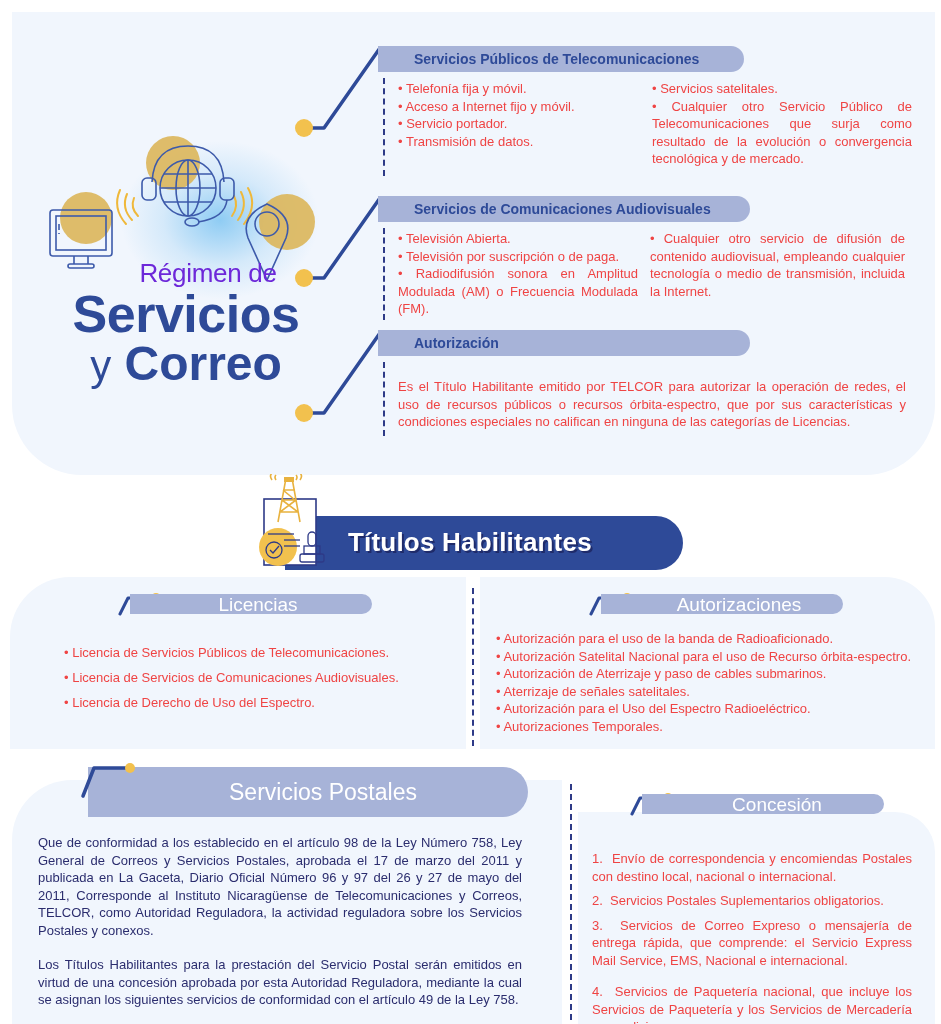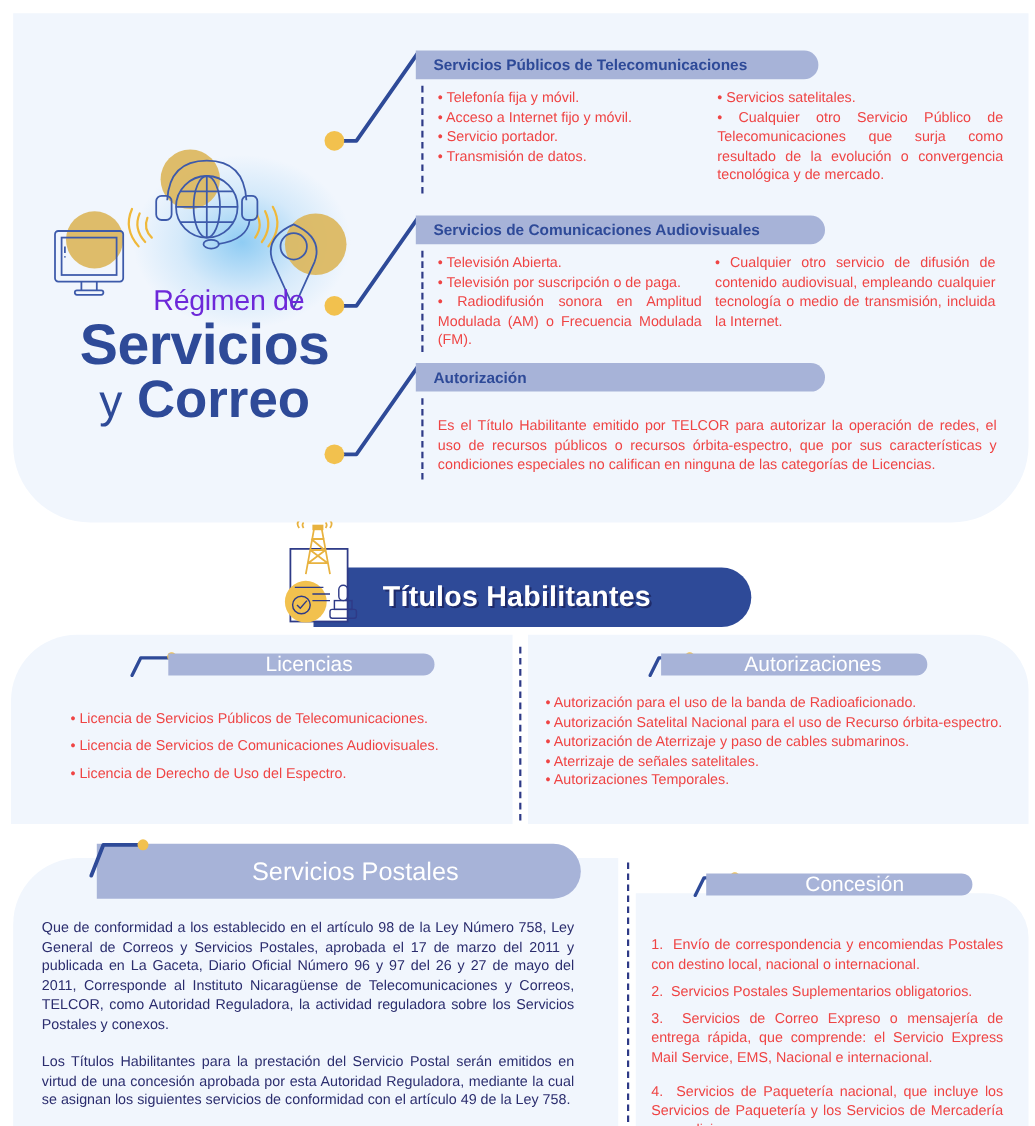--- a/index.html
+++ b/index.html
@@ -17,21 +17,21 @@
   .hero-text { position: absolute; left: 66px; top: 258px; width: 240px; text-align: center; color: #2e4a98; }
   .hero-line1 { font-size: 26px; color: #6d28d9; font-weight: 400; margin-left: 44px; letter-spacing: -0.3px; }
   .hero-line2 { font-size: 52px; font-weight: 700; line-height: 50px; color: #2e4a98; letter-spacing: -0.5px; }
   .hero-line3 { font-size: 48px; line-height: 50px; color: #2e4a98; }
   .hero-line3 .y { font-weight: 400; font-size: 42px; }
   .hero-line3 b { font-weight: 700; }
 
   .icon-abs { position: absolute; }
 
   .section-pill { position: absolute; height: 26px; background: #a7b3d8; border-radius: 0 14px 14px 0;
-                  color: #2e4a98; font-weight: 700; font-size: 14px; line-height: 26px; padding-left: 16px; }
+                  color: #2e4a98; font-weight: 700; font-size: 14px; line-height: 26px; padding-left: 36px; }
   .section-text { position: absolute; font-size: 13px; line-height: 17.5px; color: #ef4444; }
   .section-text .bul::before { content: "\2022  "; }
   .dashv { position: absolute; width: 0; border-left: 2px dashed #2e3a87; }
 
   .just { text-align: justify; }
 
   .banner { position: absolute; left: 285px; top: 516px; width: 398px; height: 54px; background: #2e4a98;
             border-radius: 0 28px 28px 0; }
   .banner-title { position: absolute; left: 348px; top: 527px; font-size: 26px; font-weight: 700; color: #ffffff;
                   text-shadow: 2px 2px 0 #1f2b6a; letter-spacing: 0.2px; }
@@ -173,37 +173,38 @@
 <div class="banner-title">Títulos Habilitantes</div>
 
 <div class="card mid-left"></div>
 <div class="card mid-right"></div>
 <div class="dashv" style="left:472px;top:588px;height:158px;"></div>
 
 <svg class="hook" style="left:118px;top:592px;width:46px;height:24px" viewBox="0 0 46 24">
   <path d="M2 22 L10 6 L38 6" fill="none" stroke="#2e4a98" stroke-width="3" stroke-linecap="round" stroke-linejoin="round"></path>
   <circle cx="38" cy="5" r="4" fill="#f2c14e"></circle>
 </svg>
-<div class="sub-pill" style="left:130px;top:594px;width:242px;padding-left:14px;margin-left:23px;">Licencias</div>
+<div class="sub-pill" style="left:130px;top:594px;width:242px;padding-left:14px;">Licencias</div>
 <div class="list-plain" style="left:64px;top:640px;width:390px;line-height:25px;">
   <div class="section-text" style="position:static;line-height:25px;"><span class="bul">Licencia de Servicios Públicos de Telecomunicaciones.</span></div>
   <div class="section-text" style="position:static;line-height:25px;"><span class="bul">Licencia de Servicios de Comunicaciones Audiovisuales.</span></div>
   <div class="section-text" style="position:static;line-height:25px;"><span class="bul">Licencia de Derecho de Uso del Espectro.</span></div>
 </div>
 
 <svg class="hook" style="left:589px;top:592px;width:46px;height:24px" viewBox="0 0 46 24">
   <path d="M2 22 L10 6 L38 6" fill="none" stroke="#2e4a98" stroke-width="3" stroke-linecap="round" stroke-linejoin="round"></path>
   <circle cx="38" cy="5" r="4" fill="#f2c14e"></circle>
 </svg>
 <div class="sub-pill" style="left:601px;top:594px;width:242px;padding-left:34px;">Autorizaciones</div>
 <div class="section-text" style="left:496px;top:630px;width:440px;line-height:17.5px;">
   <div class="bul">Autorización para el uso de la banda de Radioaficionado.</div>
   <div class="bul">Autorización Satelital Nacional para el uso de Recurso órbita-espectro.</div>
   <div class="bul">Autorización de Aterrizaje y paso de cables submarinos.</div>
   <div class="bul">Aterrizaje de señales satelitales.</div>
+  <div class="bul">Autorización para el Uso del Espectro Radioeléctrico.</div>
   <div class="bul">Autorizaciones Temporales.</div>
 </div>
 
 <div class="card bottom-left"></div>
 <div class="card bottom-right"></div>
 <div class="dashv" style="left:570px;top:784px;height:236px;"></div>
 
 <div class="postal-pill">Servicios Postales</div>
 <svg class="hook" style="left:78px;top:760px;width:66px;height:40px" viewBox="0 0 66 40">
   <path d="M5 36 L16 8 L52 8" fill="none" stroke="#2e4a98" stroke-width="3.5" stroke-linecap="round" stroke-linejoin="round"></path>

